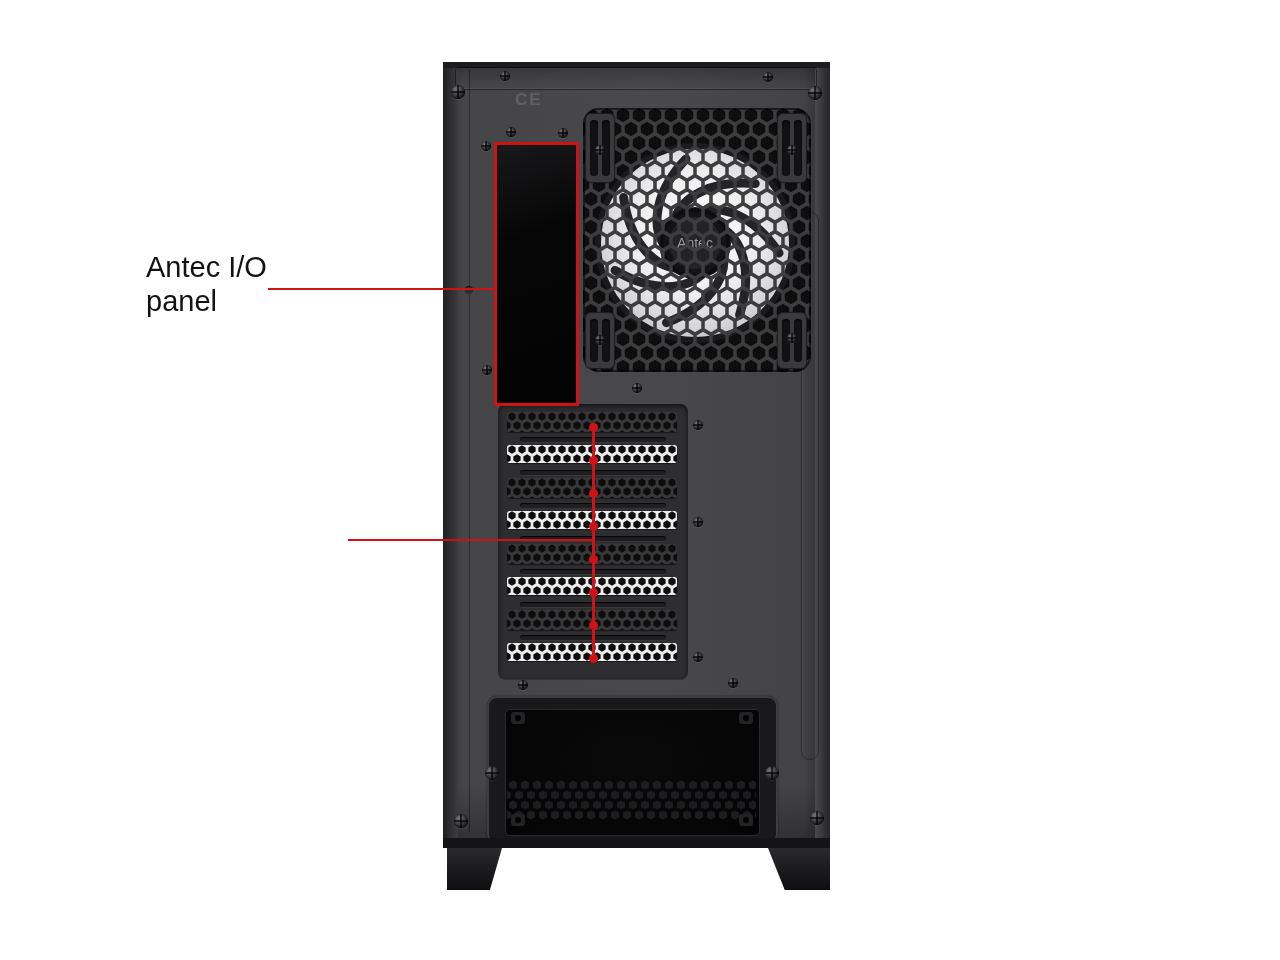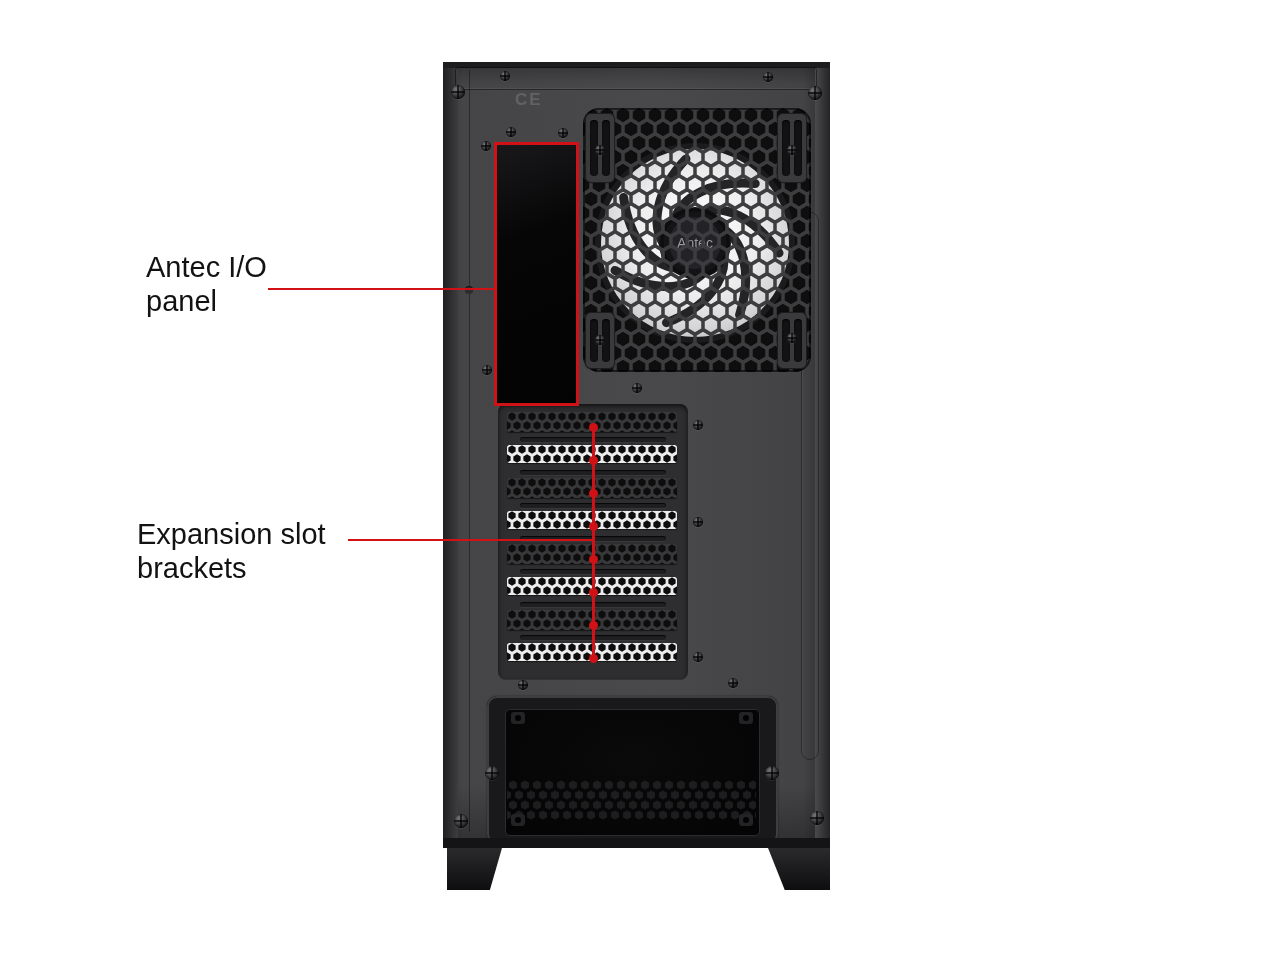--- a/index.html
+++ b/index.html
@@ -244,21 +244,20 @@
   <div class="thumbscrew" style="left:492px;top:773px;"></div>
   <div class="thumbscrew" style="left:772px;top:773px;"></div>
   <div class="thumbscrew" style="left:461px;top:821px;"></div>
   <div class="thumbscrew" style="left:817px;top:818px;"></div>
 
   <div class="red-rect" style="left:494px;top:142px;width:85px;height:264px;"></div>
 
   <div class="callout-label" style="left:146px;top:250px;width:160px;">Antec I/O panel</div>
   <div class="red-line" style="left:268px;top:288px;width:227px;height:2px;"></div>
 
-  <div class="callout-label" style="left:137px;top:517px;width:225px;">Expansion slot brackets</div>
   <div class="red-line" style="left:348px;top:539px;width:246px;height:2px;"></div>
 
   <div class="red-line" id="callout-vline" style="left:592px;top:427px;width:3px;height:231px;"></div>
   <div id="callout-dots">
       <div class="red-dot" style="left: 589px; top: 423px;"></div>
       <div class="red-dot" style="left: 589px; top: 456px;"></div>
       <div class="red-dot" style="left: 589px; top: 489px;"></div>
       <div class="red-dot" style="left: 589px; top: 522px;"></div>
       <div class="red-dot" style="left: 589px; top: 555px;"></div>
       <div class="red-dot" style="left: 589px; top: 588px;"></div>

